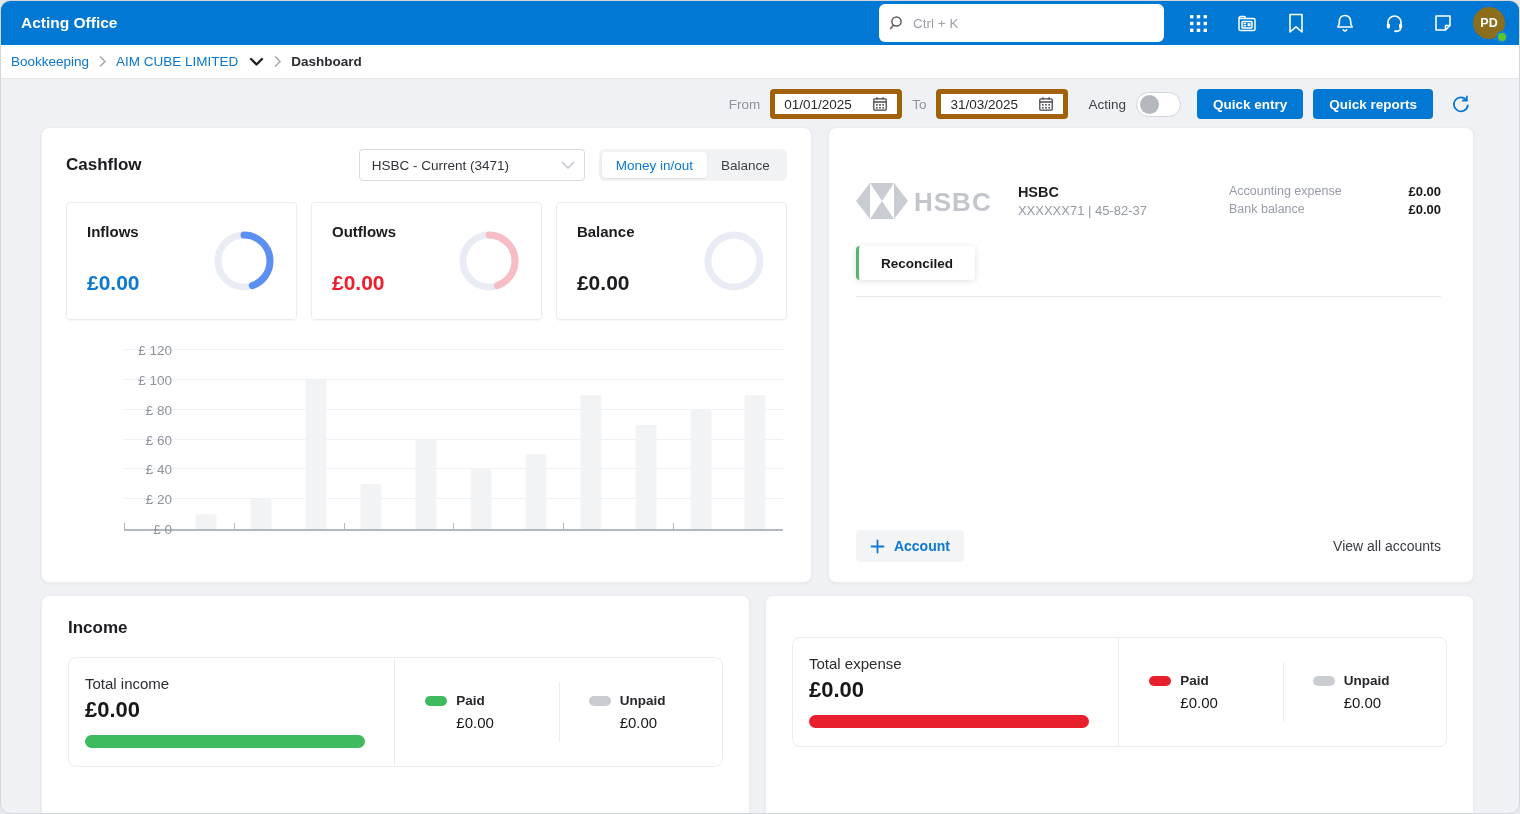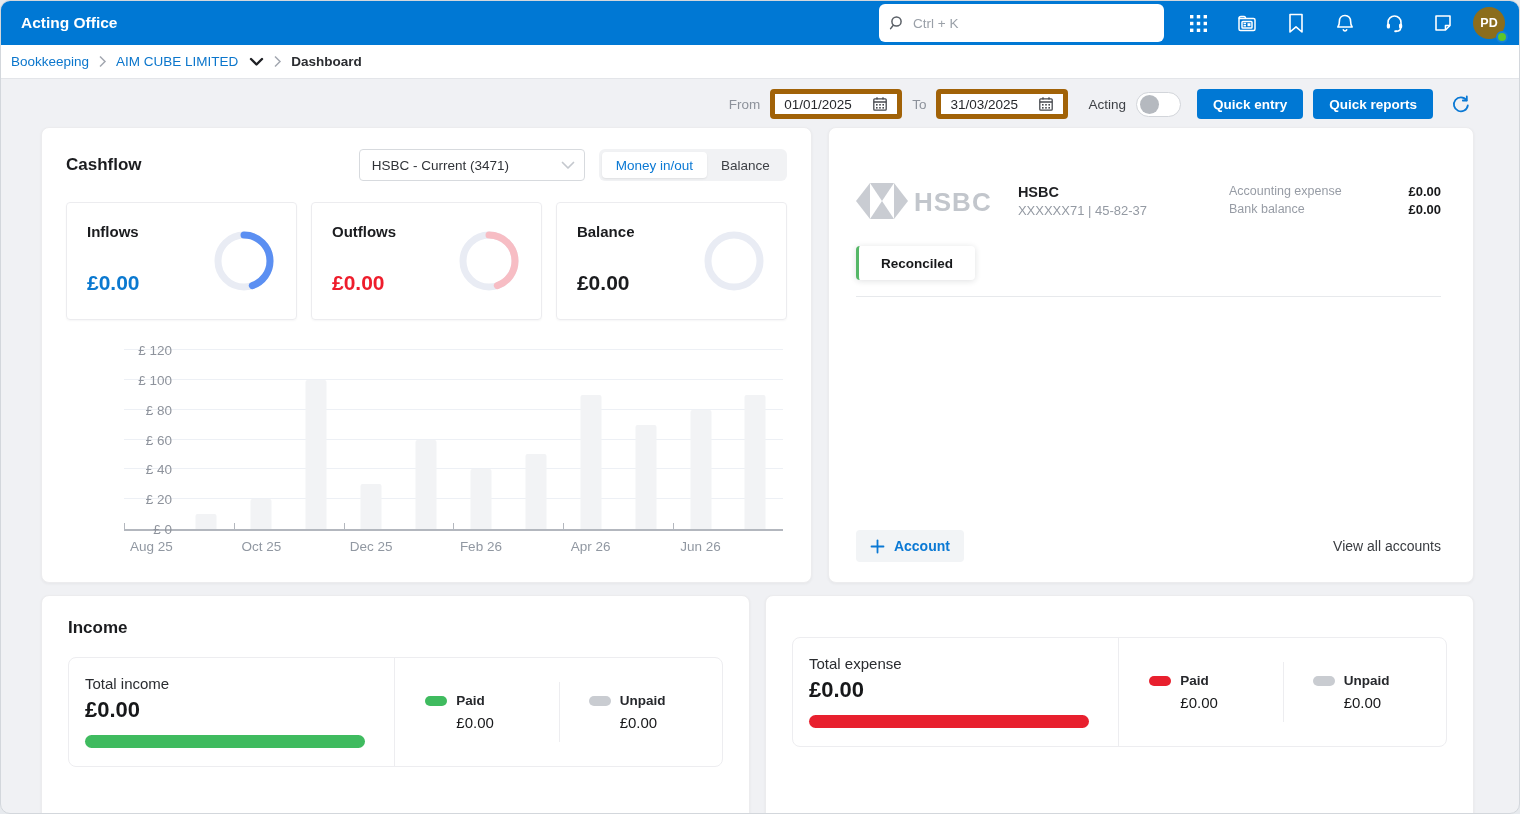--- a/index.html
+++ b/index.html
@@ -333,28 +333,20 @@
             <div class="bar" style="left: 87.5%; height: 66.6667%; background: rgb(242, 243, 245);"></div>
             <div class="bar" style="left: 95.8333%; height: 75%; background: rgb(242, 243, 245);"></div>
             <div class="tick edge-tick"></div>
             <div class="tick" style="left: 0%;"></div>
             <div class="tick" style="left: 16.6667%;"></div>
             <div class="tick" style="left: 33.3333%;"></div>
             <div class="tick" style="left: 50%;"></div>
             <div class="tick" style="left: 66.6667%;"></div>
             <div class="tick" style="left: 83.3333%;"></div>
           </div>
-        <div class="xlabels">
-            <div class="xlabel" style="left: 4.16667%;">Aug 25</div>
-            <div class="xlabel" style="left: 20.8333%;">Oct 25</div>
-            <div class="xlabel" style="left: 37.5%;">Dec 25</div>
-            <div class="xlabel" style="left: 54.1667%;">Feb 26</div>
-            <div class="xlabel" style="left: 70.8333%;">Apr 26</div>
-            <div class="xlabel" style="left: 87.5%;">Jun 26</div>
-          </div>
       </div>
     </div>
 
     <div class="card banking">
 
       <div class="bank-row">
         <svg width="150" height="38" viewBox="0 0 150 38">
           <g fill="#c9ccd2">
             <polygon points="0,19 14,1 14,37"></polygon>
             <polygon points="52,19 38,1 38,37"></polygon>

